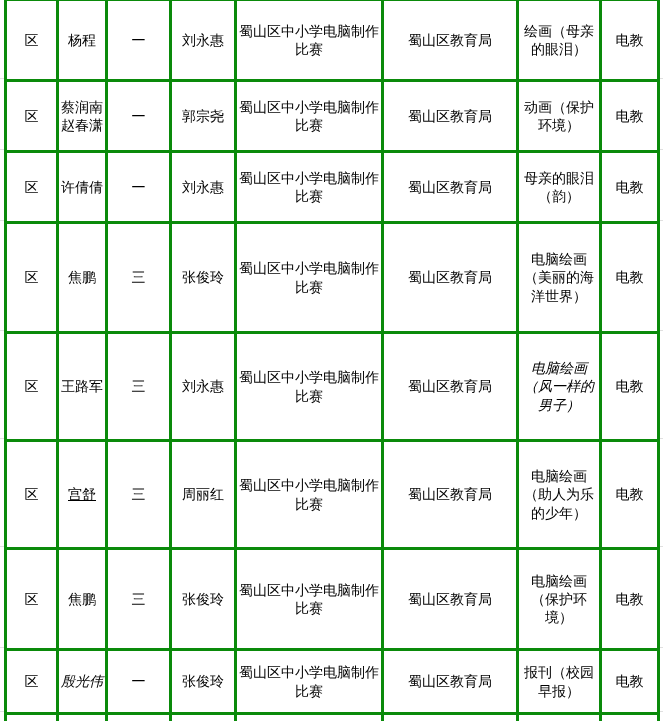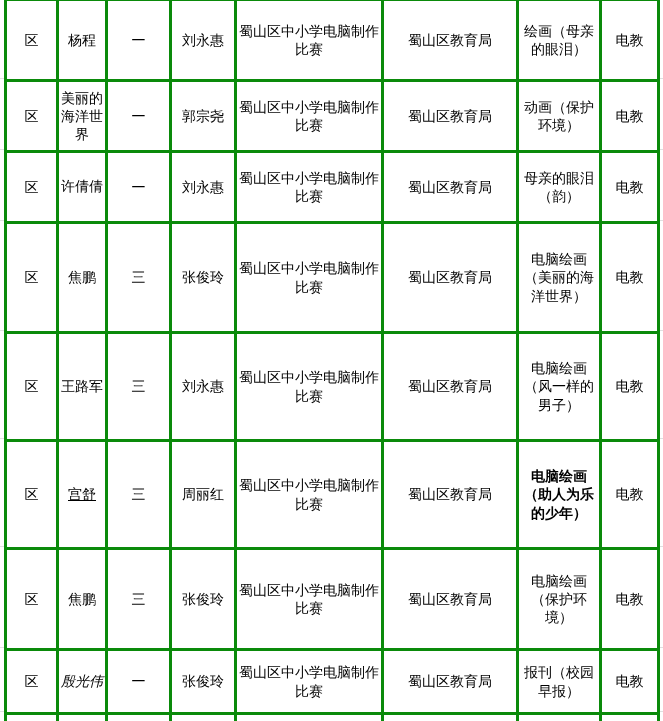--- a/index.html
+++ b/index.html
@@ -85,31 +85,31 @@
           <td style="border-color: rgb(10, 138, 10);">杨程</td>
           <td style="border-color: rgb(10, 138, 10);">一</td>
           <td style="border-color: rgb(10, 138, 10);">刘永惠</td>
           <td style="border-color: rgb(10, 138, 10);">蜀山区中小学电脑制作比赛</td>
           <td style="border-color: rgb(10, 138, 10);">蜀山区教育局</td>
           <td style="border-color: rgb(10, 138, 10);">绘画（母亲的眼泪）</td>
           <td style="border-color: rgb(10, 138, 10);">电教</td>
         </tr>
         <tr style="height: 71px;">
           <td style="border-color: rgb(10, 138, 10);">区</td>
-          <td style="border-color: rgb(10, 138, 10);">美丽的海洋世界</td>
+          <td style="border-color: rgb(10, 138, 10);">蔡润南赵春潇</td>
           <td style="border-color: rgb(10, 138, 10);">一</td>
           <td style="border-color: rgb(10, 138, 10);">郭宗尧</td>
           <td style="border-color: rgb(10, 138, 10);">蜀山区中小学电脑制作比赛</td>
           <td style="border-color: rgb(10, 138, 10);">蜀山区教育局</td>
           <td style="border-color: rgb(10, 138, 10);">动画（保护环境）</td>
           <td style="border-color: rgb(10, 138, 10);">电教</td>
         </tr>
         <tr style="height: 71px;">
           <td style="border-color: rgb(10, 138, 10);">区</td>
-          <td style="border-color: rgb(10, 138, 10); font-family: Liberation Serif, serif;">许倩倩</td>
+          <td style="border-color: rgb(10, 138, 10);">许倩倩</td>
           <td style="border-color: rgb(10, 138, 10);">一</td>
           <td style="border-color: rgb(10, 138, 10);">刘永惠</td>
           <td style="border-color: rgb(10, 138, 10);">蜀山区中小学电脑制作比赛</td>
           <td style="border-color: rgb(10, 138, 10);">蜀山区教育局</td>
           <td style="border-color: rgb(10, 138, 10);">母亲的眼泪（韵）</td>
           <td style="border-color: rgb(10, 138, 10);">电教</td>
         </tr>
         <tr style="height: 110px;">
           <td style="border-color: rgb(10, 138, 10);">区</td>
           <td style="border-color: rgb(10, 138, 10);">焦鹏</td>
@@ -120,31 +120,31 @@
           <td style="border-color: rgb(10, 138, 10);">电脑绘画（美丽的海洋世界）</td>
           <td style="border-color: rgb(10, 138, 10);">电教</td>
         </tr>
         <tr style="height: 108px;">
           <td style="border-color: rgb(10, 138, 10);">区</td>
           <td style="border-color: rgb(10, 138, 10);">王路军</td>
           <td style="border-color: rgb(10, 138, 10);">三</td>
           <td style="border-color: rgb(10, 138, 10);">刘永惠</td>
           <td style="border-color: rgb(10, 138, 10);">蜀山区中小学电脑制作比赛</td>
           <td style="border-color: rgb(10, 138, 10);">蜀山区教育局</td>
-          <td style="border-color: rgb(10, 138, 10);">电脑绘画（风一样的男子）</td>
+          <td style="border-color: rgb(10, 138, 10); font-style: italic;">电脑绘画（风一样的男子）</td>
           <td style="border-color: rgb(10, 138, 10);">电教</td>
         </tr>
         <tr style="height: 108px;">
           <td style="border-color: rgb(10, 138, 10);">区</td>
           <td style="border-color: rgb(10, 138, 10); text-decoration: underline;">宫舒</td>
           <td style="border-color: rgb(10, 138, 10);">三</td>
           <td style="border-color: rgb(10, 138, 10);">周丽红</td>
           <td style="border-color: rgb(10, 138, 10);">蜀山区中小学电脑制作比赛</td>
           <td style="border-color: rgb(10, 138, 10);">蜀山区教育局</td>
-          <td style="border-color: rgb(10, 138, 10); font-weight: bold;">电脑绘画（助人为乐的少年）</td>
+          <td style="border-color: rgb(10, 138, 10);">电脑绘画（助人为乐的少年）</td>
           <td style="border-color: rgb(10, 138, 10);">电教</td>
         </tr>
         <tr style="height: 101px;">
           <td style="border-color: rgb(10, 138, 10);">区</td>
           <td style="border-color: rgb(10, 138, 10);">焦鹏</td>
           <td style="border-color: rgb(10, 138, 10);">三</td>
           <td style="border-color: rgb(10, 138, 10);">张俊玲</td>
           <td style="border-color: rgb(10, 138, 10);">蜀山区中小学电脑制作比赛</td>
           <td style="border-color: rgb(10, 138, 10);">蜀山区教育局</td>
           <td style="border-color: rgb(10, 138, 10);">电脑绘画（保护环境）</td>

